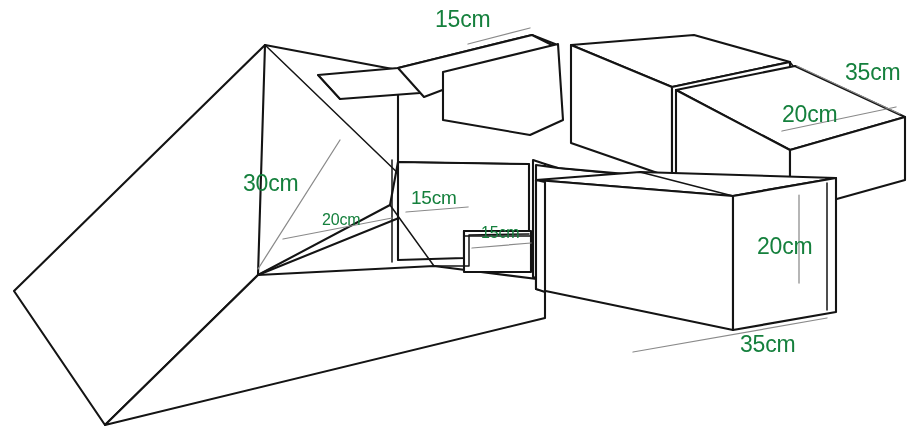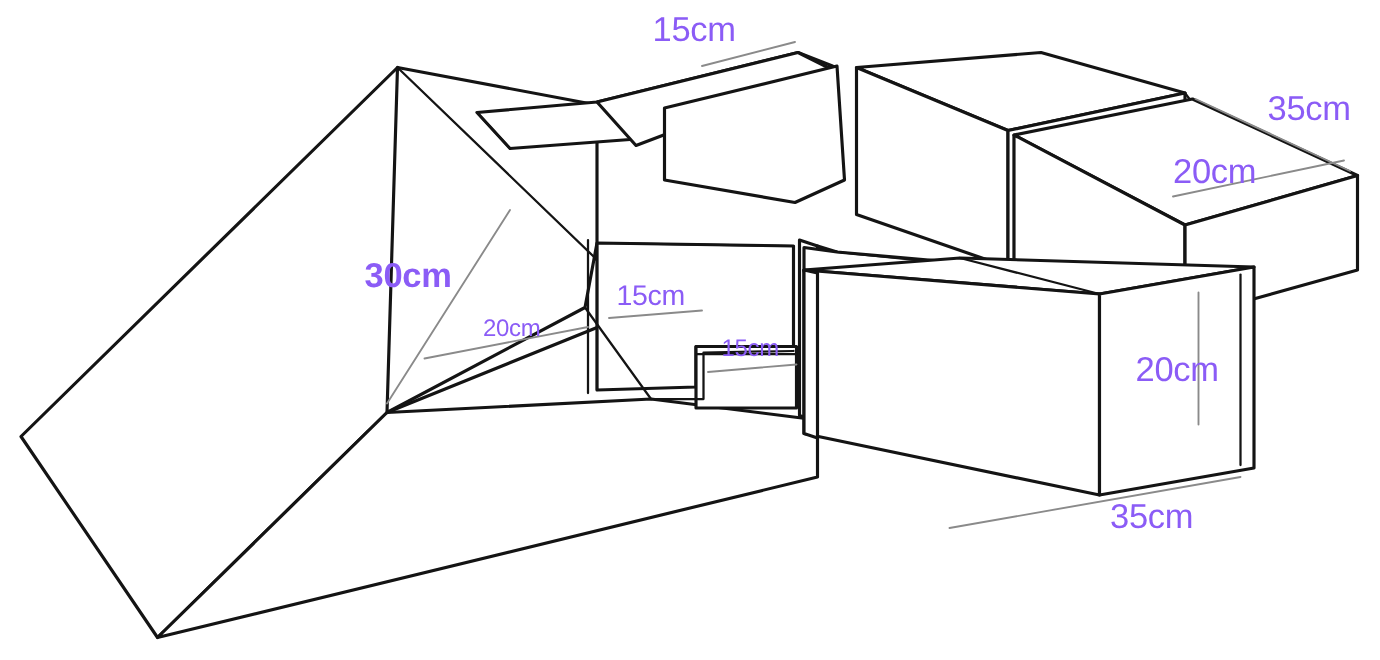--- a/index.html
+++ b/index.html
@@ -43,21 +43,21 @@
     stroke-linecap: round;
   }
   .leader-line {
     fill: none;
     stroke: #8a8a8a;
     stroke-width: 1.25;
     stroke-linecap: round;
   }
   .dim-label {
     position: absolute;
-    color: #8b5cf6;
+    color: #15803d;
     font-family: "Liberation Sans", sans-serif;
     font-weight: 400;
     white-space: nowrap;
     letter-spacing: -0.2px;
     line-height: 1;
     user-select: none;
   }
   .dim-lg { font-size: 23px; }
   .dim-md { font-size: 19px; }
   .dim-sm { font-size: 16px; }
@@ -128,21 +128,21 @@
     <line class="leader-line" x1="283" y1="239" x2="392" y2="218"></line>
     <line class="leader-line" x1="468" y1="44" x2="530" y2="28"></line>
     <line class="leader-line" x1="406" y1="212" x2="468" y2="207"></line>
     <line class="leader-line" x1="472" y1="248" x2="531" y2="243"></line>
     <line class="leader-line" x1="799" y1="195" x2="799" y2="283"></line>
     <line class="leader-line" x1="633" y1="352" x2="827" y2="318"></line>
     <line class="leader-line" x1="797" y1="66" x2="900" y2="114"></line>
     <line class="leader-line" x1="782" y1="131" x2="896" y2="107"></line>
   </svg>
 
-  <div class="dim-label dim-lg" style="left:243px; top:172px;font-weight:bold;">30cm</div>
+  <div class="dim-label dim-lg" style="left:243px; top:172px;">30cm</div>
 
   <div class="dim-label dim-sm" style="left:322px; top:212px;">20cm</div>
 
   <div class="dim-label dim-lg" style="left:435px; top:8px;">15cm</div>
 
   <div class="dim-label dim-md" style="left:411px; top:188px;">15cm</div>
 
   <div class="dim-label dim-sm" style="left:481px; top:225px;">15cm</div>
 
   <div class="dim-label dim-lg" style="left:757px; top:235px;">20cm</div>

